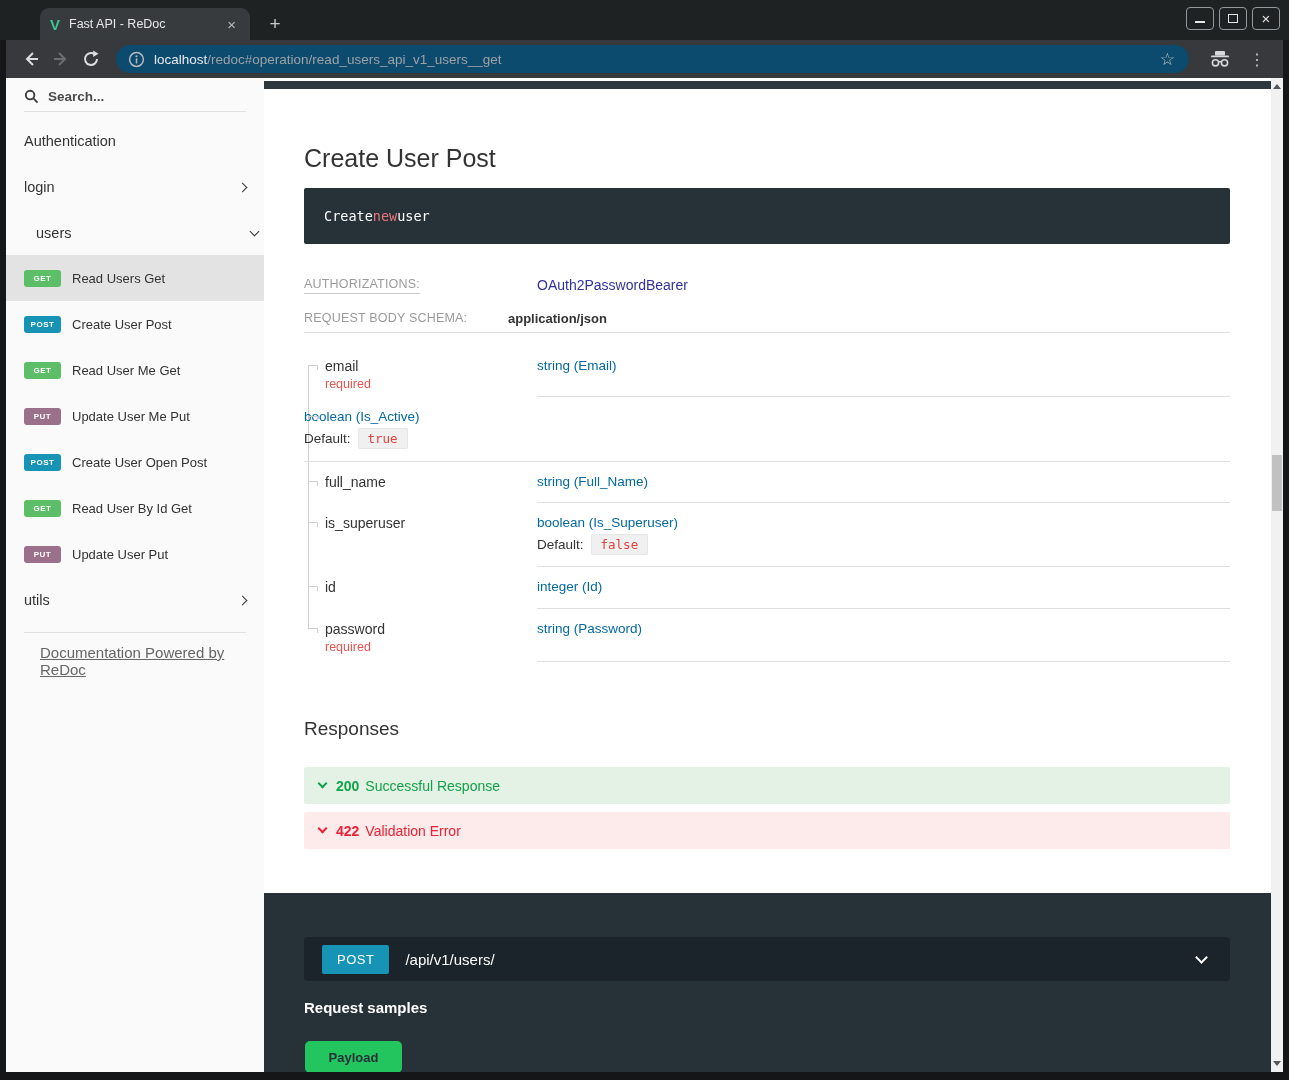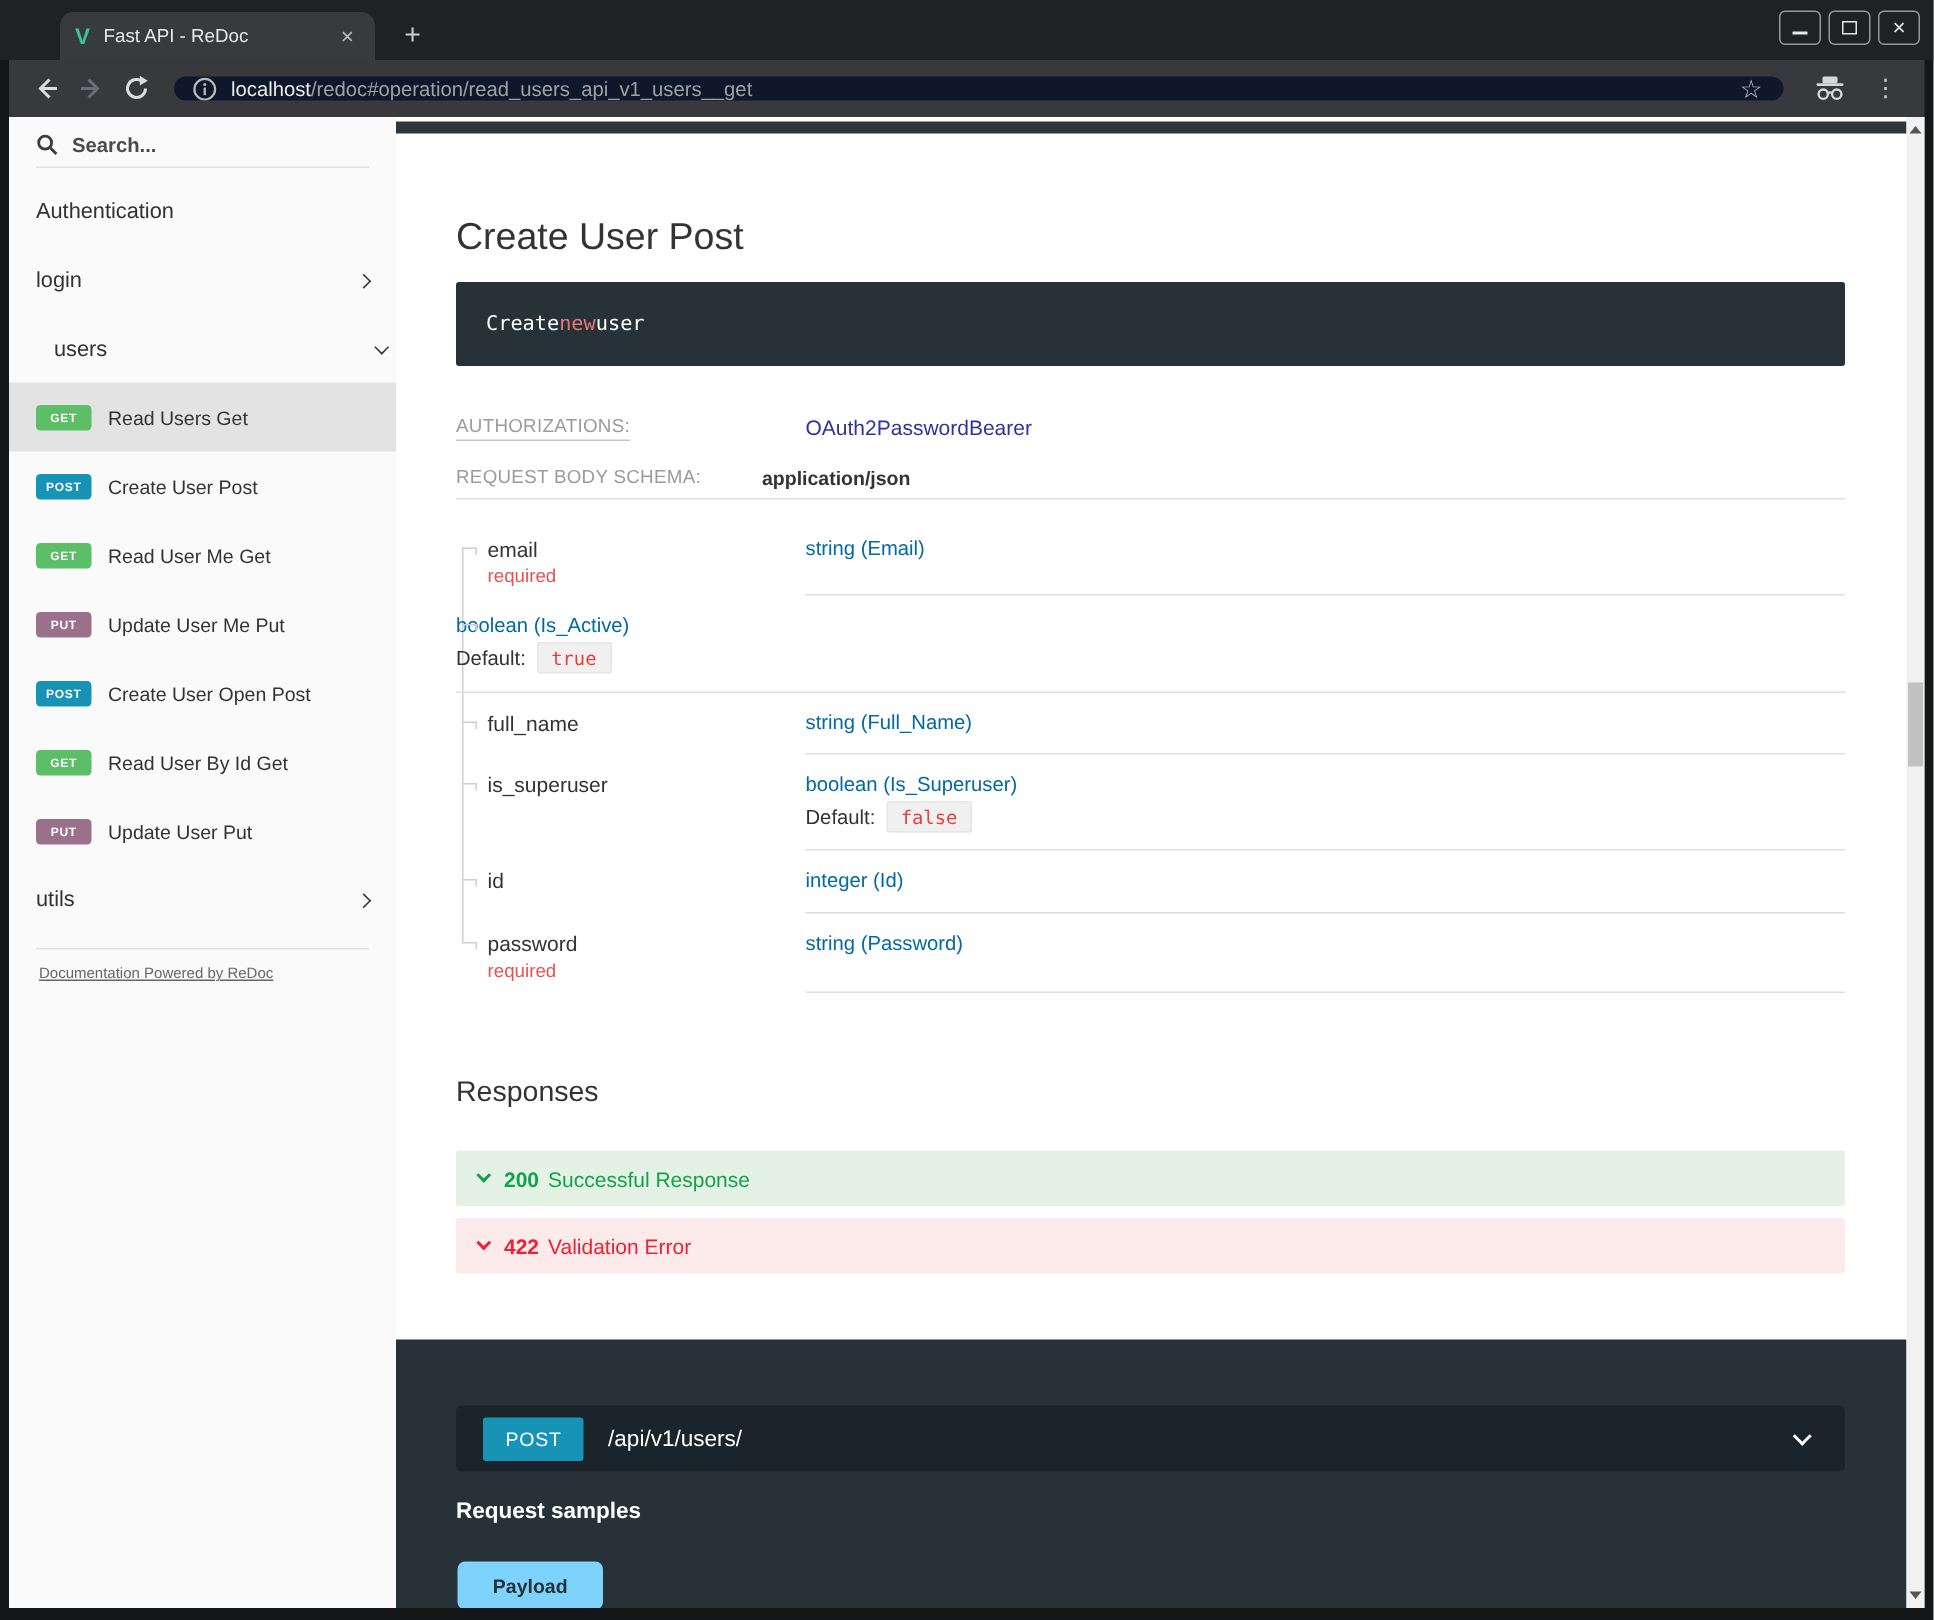--- a/index.html
+++ b/index.html
@@ -18,21 +18,21 @@
   .winbtns { position:absolute; right:9px; top:7px; display:flex; gap:5px; }
   .winbtn { width:28px; height:23px; border:1px solid #95989a; border-radius:4px; color:#e3e5e6;
             display:flex; align-items:center; justify-content:center; background:transparent; }
   .glyph-min { display:block; width:10px; border-bottom:2px solid #e3e5e6; margin-top:6px; }
   .glyph-max { display:block; width:10px; height:9px; border:1.5px solid #e3e5e6; }
   .glyph-close { font-size:15px; line-height:1; }
 
   .toolbar { position:absolute; left:6px; top:40px; width:1277px; height:38px; background:#37393c;
              display:flex; align-items:center; padding:0 10px; }
   .navbtn { width:30px; height:30px; display:flex; align-items:center; justify-content:center; flex:0 0 auto; }
-  .addr { flex:1; height:16px; background:#0f172a; border-radius:14px; margin:0 10px;
+  .addr { flex:1; height:28px; background:#0c4a6e; border-radius:14px; margin:0 10px;
           display:flex; align-items:center; padding:0 6px 0 12px; overflow:hidden; }
   .url { font-size:13.5px; margin-left:9px; white-space:nowrap; flex:1; }
   .url .host { color:#e9eaed; }
   .url .rest { color:#9da2a6; }
   .star { color:#c3c6c9; font-size:17px; margin:0 8px; }
   .incog { margin:0 6px; }
   .dots { color:#c8cacc; font-size:16px; margin:0 8px; letter-spacing:0; }
 
   
   .page { position:absolute; left:6px; top:78px; width:1277px; height:994px; background:#ffffff; overflow:hidden; }
@@ -52,21 +52,21 @@
   .chev.down  { transform:rotate(45deg); margin-top:-3px; }
   .op-row { position:absolute; left:0; width:258px; height:46px; display:flex; align-items:center; padding:0 18px; }
   .op-row.active { background:#e3e3e3; }
   .badge { display:inline-block; width:37px; text-align:center; padding:4px 0; border-radius:3px;
            font-size:8px; font-weight:bold; color:#fff; letter-spacing:0.5px; margin-right:11px; }
   .badge.get  { background:#5cbe67; }
   .badge.post { background:#1794b5; }
   .badge.put  { background:#9b708b; }
   .op-label { font-size:13px; color:#333; }
   .side-divider { position:absolute; left:18px; top:554px; width:222px; border-top:1px solid #e1e1e1; }
-  .side-footer { position:absolute; left:20px; top:566px; font-size:10px; color:#666;
+  .side-footer { position:absolute; left:34px; top:566px; font-size:15px; color:#666;
                  text-decoration:underline; }
 
   
   .main { position:absolute; left:258px; top:0; width:1007px; height:100%; background:#fff; }
   .top-strip { position:absolute; left:0; top:3px; width:1007px; height:8px; background:#2c383e; }
   .doc-title { position:absolute; left:40px; top:66px; font-size:25px; font-weight:400; color:#333; }
   .code-desc { position:absolute; left:40px; top:110px; width:926px; height:56px; background:#263238;
                border-radius:2px; display:flex; align-items:center; padding:0 20px;
                font-family:"DejaVu Sans Mono",monospace; font-size:13.5px; color:#fff; }
   .code-desc .kw { color:#e57878; }
@@ -105,21 +105,21 @@
   
   .panel { position:absolute; left:0; top:815px; width:1007px; height:179px; background:#263238; }
   .post-bar { position:absolute; left:40px; top:44px; width:926px; height:44px; background:#1a242a;
               border-radius:4px; display:flex; align-items:center; padding:0 18px; }
   .post-badge { background:#1794b5; color:#fff; font-size:13px; letter-spacing:0.5px;
                 padding:7px 15px; border-radius:2px; margin-right:16px; }
   .post-path { color:#fff; font-size:15px; flex:1; }
   .bar-chev { width:9px; height:9px; border-right:2px solid #fff; border-bottom:2px solid #fff;
               transform:rotate(45deg); margin:-4px 6px 0 0; }
   .panel-heading { position:absolute; left:40px; top:106px; color:#fff; font-size:15px; font-weight:bold; }
-  .payload-tab { position:absolute; left:41px; top:148px; width:97px; height:32px; background:#7dd3fc;
+  .payload-tab { position:absolute; left:41px; top:148px; width:97px; height:32px; background:#22c55e;
                  border-radius:5px; display:flex; align-items:center; justify-content:center;
                  font-size:13px; font-weight:bold; color:#263238; }
 
   
   .scrollbar { position:absolute; right:0; top:0; width:12px; height:100%; background:#f1f1f1; }
   .sb-up { position:absolute; left:2px; top:6px; width:0; height:0;
            border-left:4px solid transparent; border-right:4px solid transparent; border-bottom:5px solid #555; }
   .sb-down { position:absolute; left:2px; bottom:6px; width:0; height:0;
            border-left:4px solid transparent; border-right:4px solid transparent; border-top:5px solid #555; }
   .sb-thumb { position:absolute; left:1px; top:377px; width:10px; height:56px; background:#c1c1c1; }

